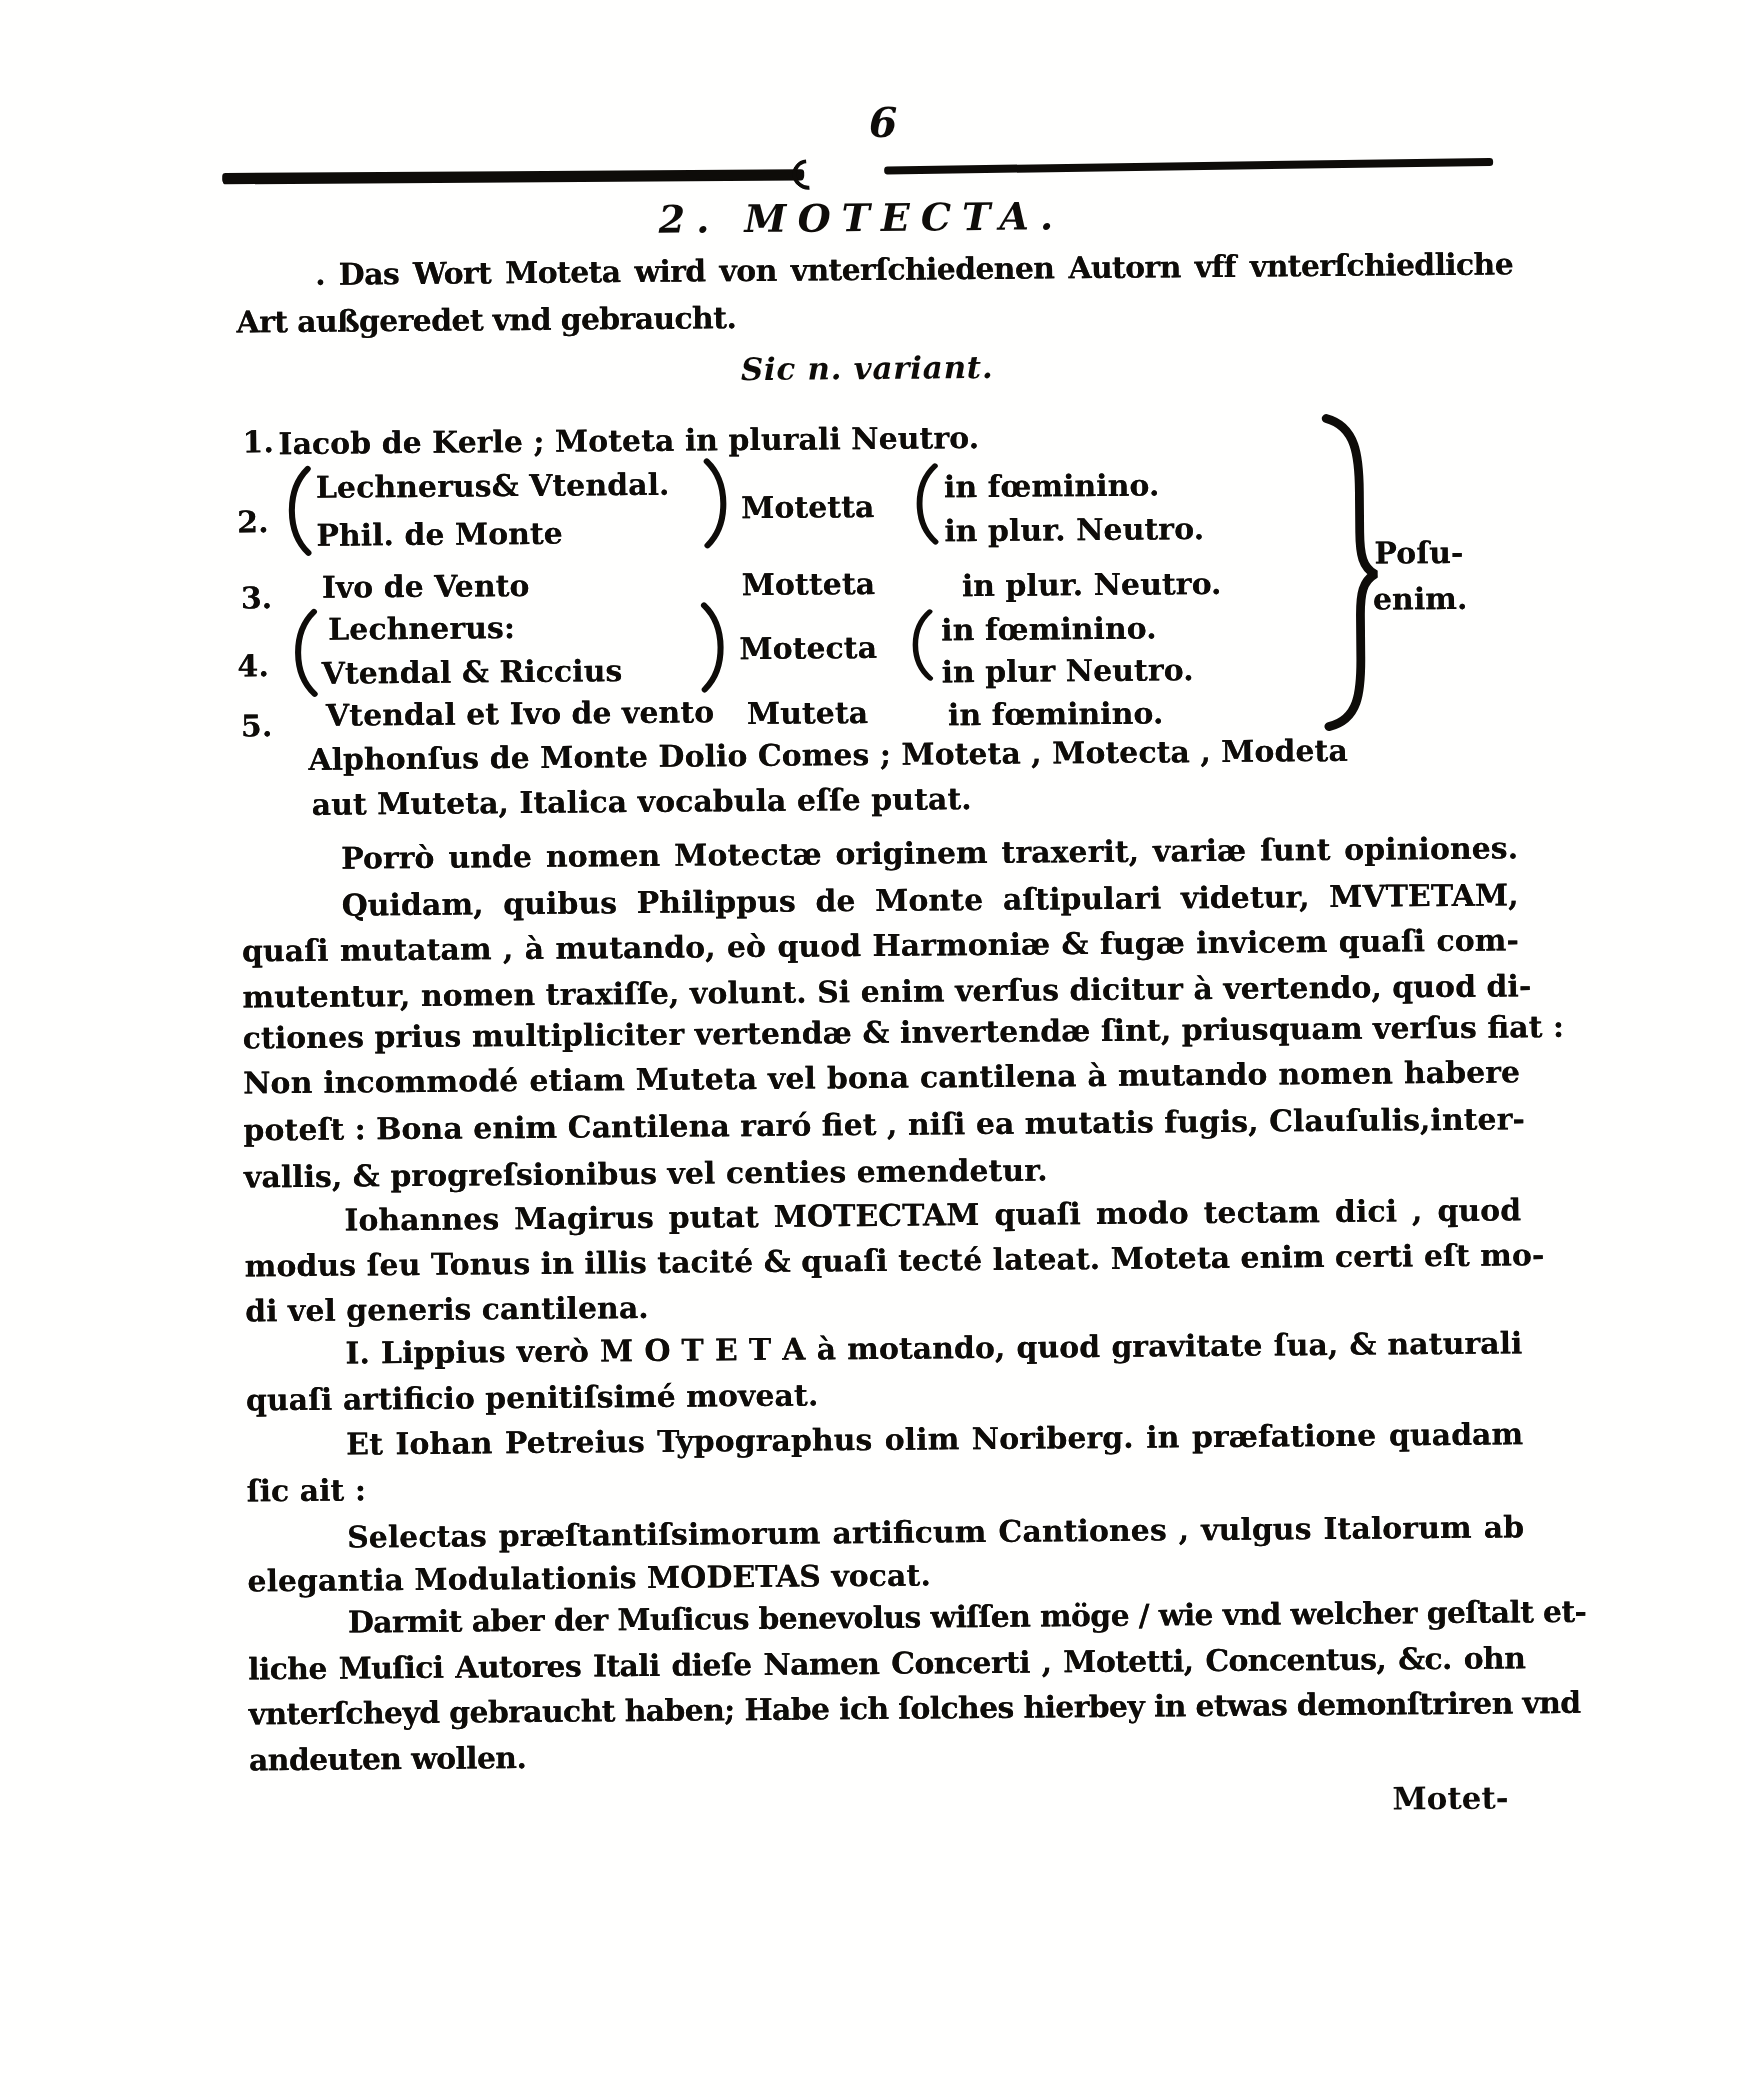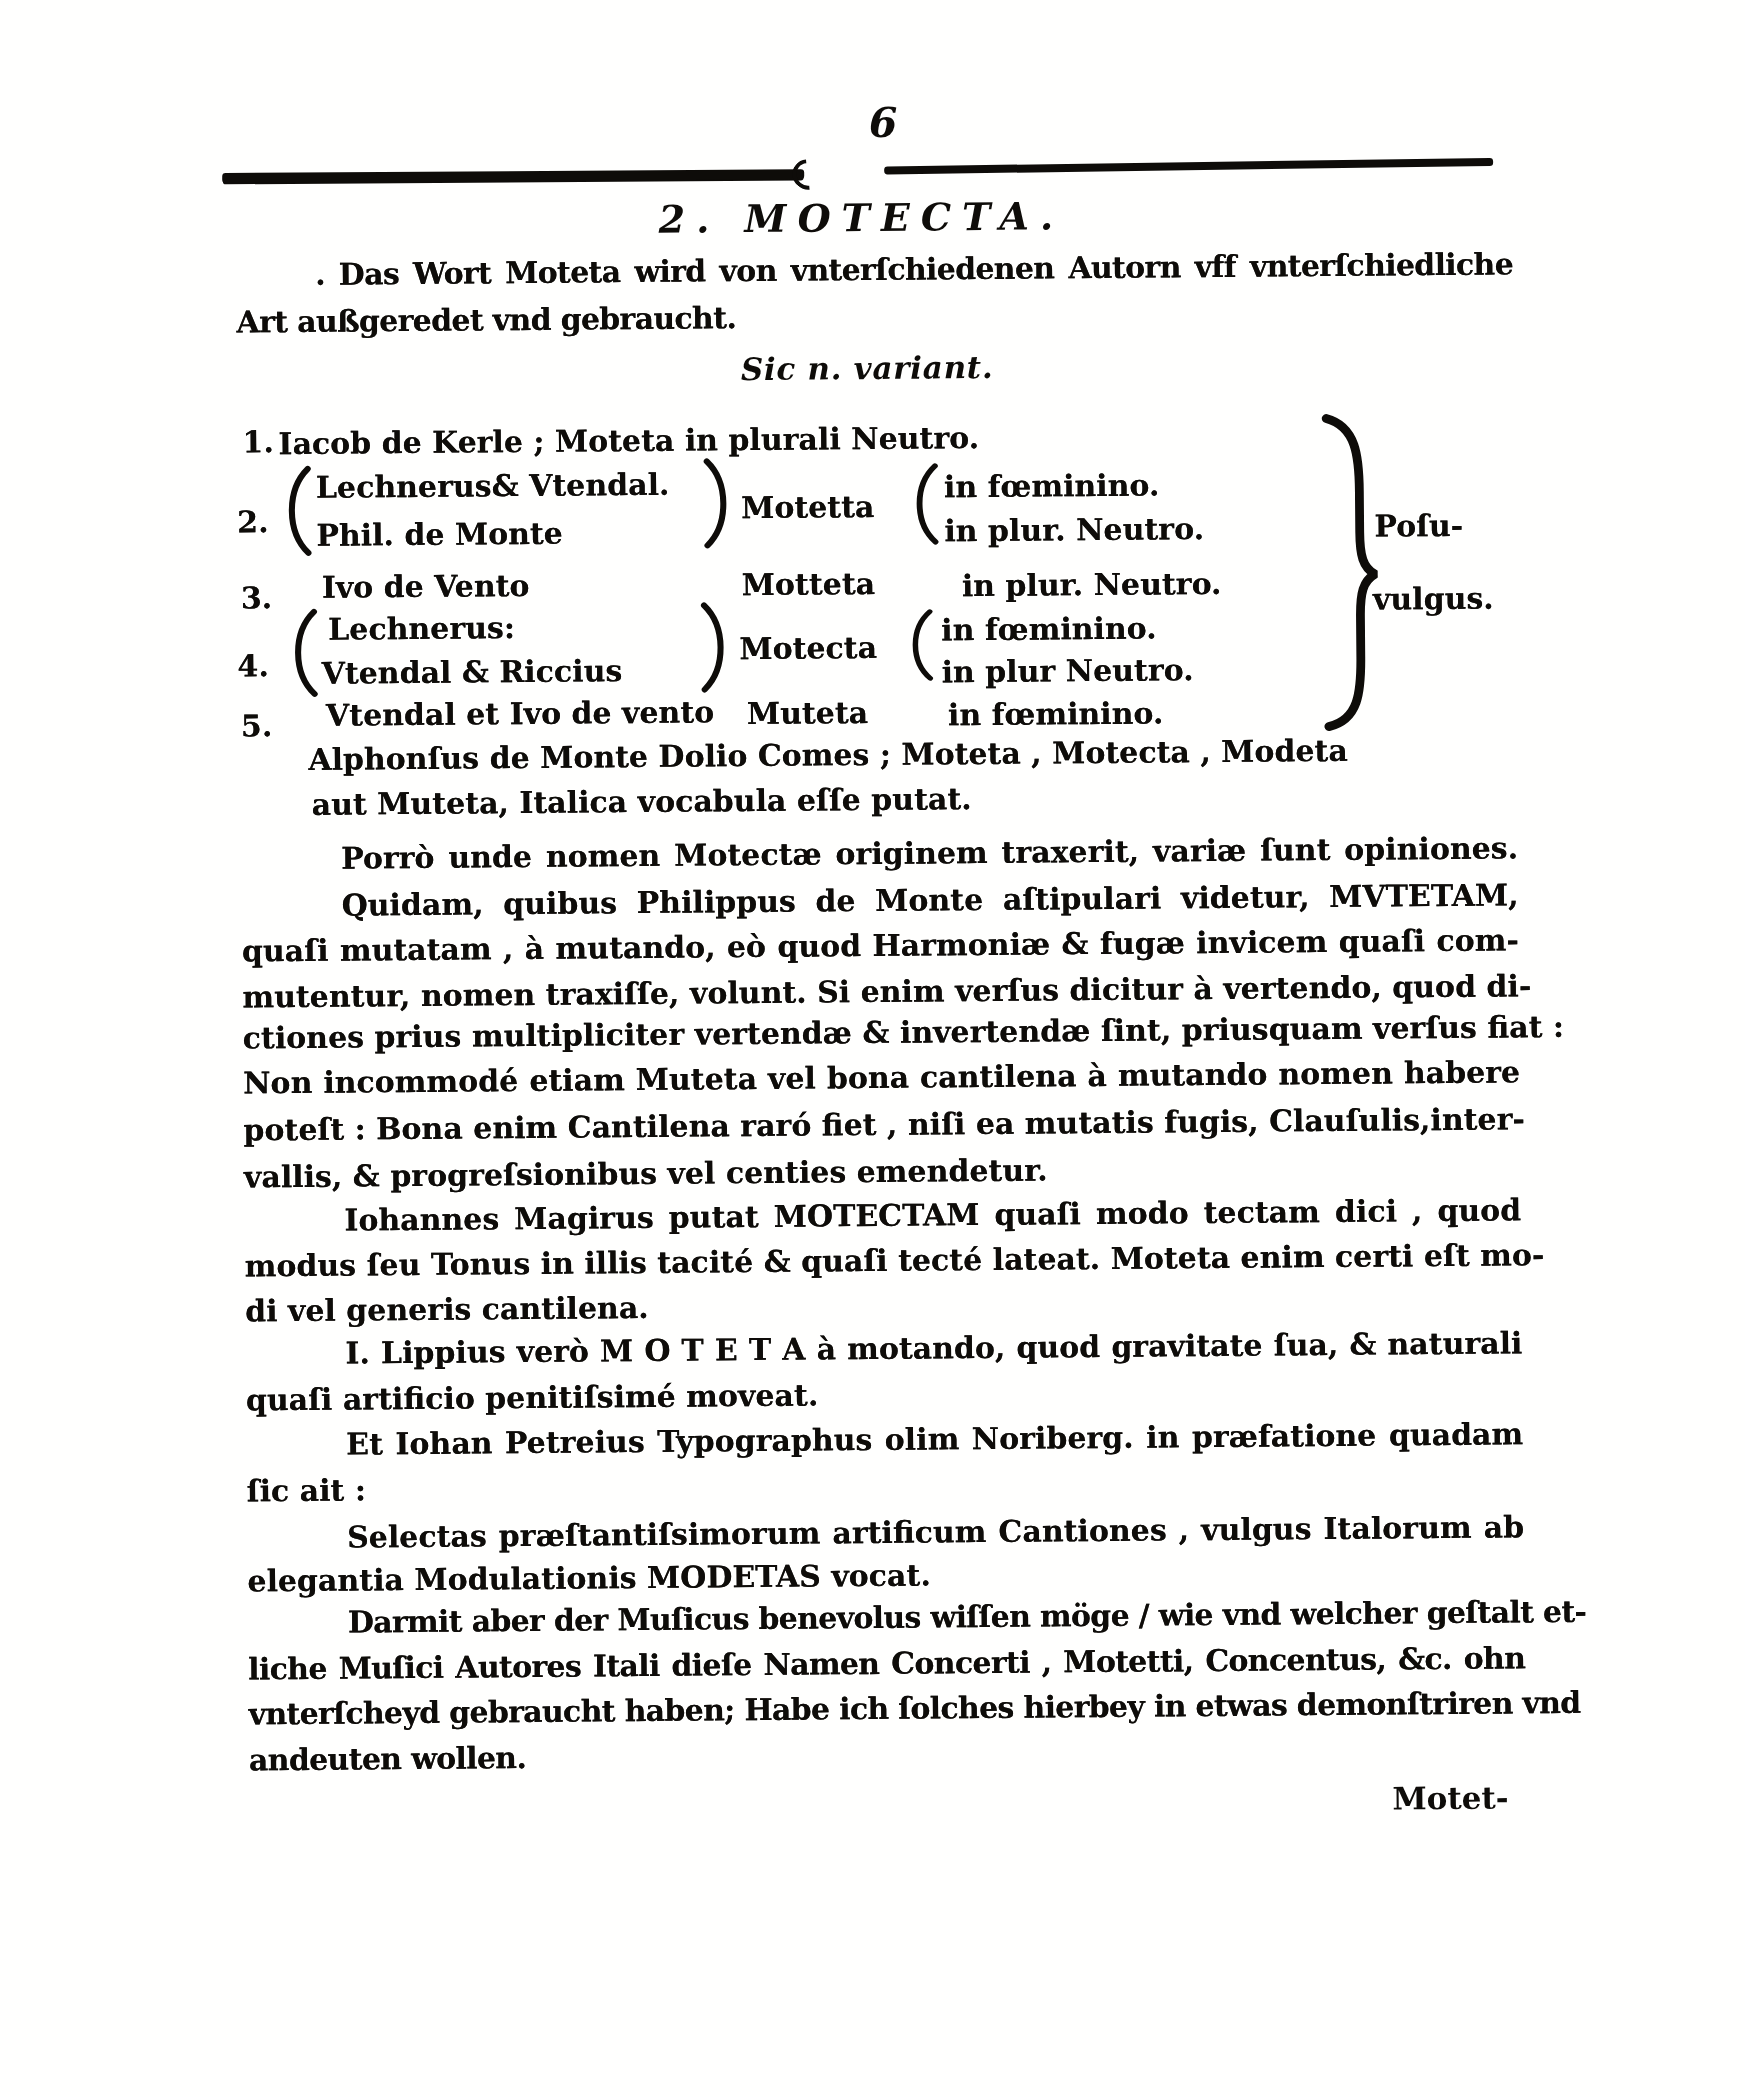--- a/index.html
+++ b/index.html
@@ -107,22 +107,22 @@
   <div class="abs" style="left:242px;top:703px">5.</div>
   <div class="abs" style="left:327px;top:693px">Vtendal et Ivo de vento</div>
   <div class="abs" style="left:748px;top:695px">Muteta</div>
   <div class="abs" style="left:949px;top:698px">in fœminino.</div>
 
   <div class="brace" style="left:1319px;top:417px;width:61px;height:319px">
     <svg viewBox="0 0 90 470" preserveAspectRatio="none">
       <path d="M16 8 C60 20 64 64 64 116 L64 176 C64 210 68 228 86 238 C68 248 64 266 64 300 L64 360 C64 412 60 452 16 462" stroke-width="13"></path>
     </svg>
   </div>
-  <div class="abs" style="left:1377px;top:513px">Poſu-</div>
-  <div class="abs" style="left:1375px;top:586px">vulgus.</div>
+  <div class="abs" style="left:1377px;top:540px">Poſu-</div>
+  <div class="abs" style="left:1375px;top:586px">enim.</div>
 
   <div class="abs" style="left:309px;top:737px">Alphonſus de Monte Dolio Comes ; Moteta , Motecta , Modeta</div>
   <div class="abs" style="left:312px;top:782px">aut Muteta, Italica vocabula eſſe putat.</div>
 
   <div class="ln j ind" style="top:836px">Porrò unde nomen Motectæ originem traxerit, variæ ſunt opiniones.</div>
 
   <div class="ln j ind" style="top:883px">Quidam, quibus Philippus de Monte aſtipulari videtur, MVTETAM,</div>
   <div class="ln j" style="top:928px">quaſi mutatam , à mutando, eò quod Harmoniæ &amp; fugæ invicem quaſi com-</div>
   <div class="ln j" style="top:974px">mutentur, nomen traxiſſe, volunt. Si enim verſus dicitur à vertendo, quod di-</div>
   <div class="ln j" style="top:1015px">ctiones prius multipliciter vertendæ &amp; invertendæ ſint, priusquam verſus fiat :</div>

